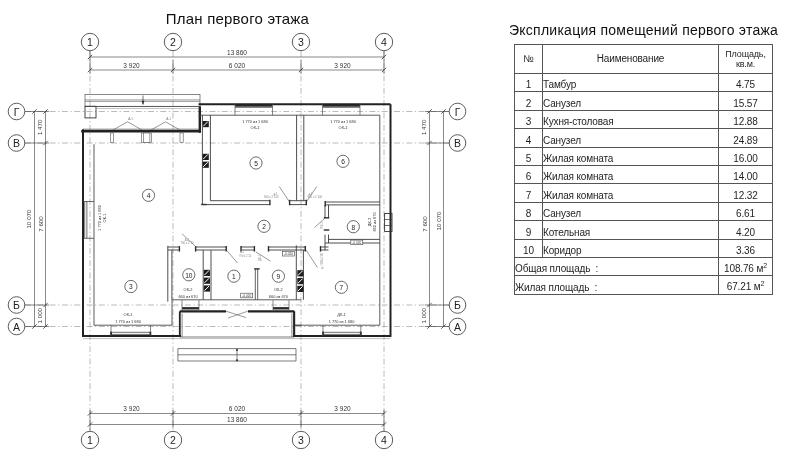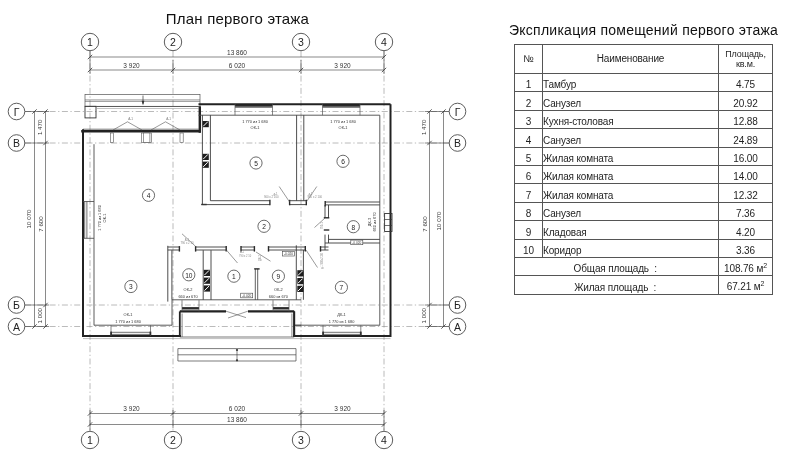--- a/index.html
+++ b/index.html
@@ -9,21 +9,21 @@
 #ptitle{position:absolute;left:0;top:10px;width:475px;text-align:center;
   font-size:15px;letter-spacing:0.2px;color:#111;}
 #ttitle{position:absolute;left:509px;top:22px;width:280px;
   font-size:14px;letter-spacing:0.25px;color:#111;white-space:nowrap;}
 table.ex{position:absolute;left:514px;top:44px;border-collapse:collapse;
   table-layout:fixed;width:258px;font-size:10px;letter-spacing:-0.15px;color:#1f1f1f;}
 table.ex td{border:0.8px solid #555;padding:0 0 1px 0;height:16.4px;line-height:11px;vertical-align:bottom;}
 table.ex{border:1.6px solid #222;}
 td.c{text-align:center;}
 td.n{padding-left:7px;margin-left:20px;}
-td.r{text-align:center;padding-right:4px;}
+td.r{text-align:left;padding-right:4px;}
 sup{font-size:7px;}
 </style>
 </head>
 <body>
 <div id="page">
 <div id="ttitle">Экспликация помещений первого этажа</div>
 <div id="ptitle">План первого этажа</div>
 <table class="ex">
  <colgroup>
         <col style="width:28px">
@@ -37,21 +37,21 @@
           <td class="c" style="font-size:9px;line-height:10px;vertical-align:middle">Площадь,<br>кв.м.</td>
         </tr>
  <tr>
           <td class="c">1</td>
           <td class="n">Тамбур</td>
           <td class="c">4.75</td>
         </tr>
  <tr>
           <td class="c">2</td>
           <td class="n">Санузел</td>
-          <td class="c">20.92</td>
+          <td class="c">15.57</td>
         </tr>
  <tr>
           <td class="c">3</td>
           <td class="n">Кухня-столовая</td>
           <td class="c">12.88</td>
         </tr>
  <tr>
           <td class="c">4</td>
           <td class="n">Санузел</td>
           <td class="c">24.89</td>
@@ -67,25 +67,25 @@
           <td class="c">14.00</td>
         </tr>
  <tr>
           <td class="c">7</td>
           <td class="n">Жилая комната</td>
           <td class="c">12.32</td>
         </tr>
  <tr>
           <td class="c">8</td>
           <td class="n">Санузел</td>
-          <td class="c">7.36</td>
+          <td class="c">6.61</td>
         </tr>
  <tr>
           <td class="c">9</td>
-          <td class="n">Кладовая</td>
+          <td class="n">Котельная</td>
           <td class="c">4.20</td>
         </tr>
  <tr>
           <td class="c">10</td>
           <td class="n">Коридор</td>
           <td class="c">3.36</td>
         </tr>
  <tr>
           <td colspan="2" class="r">Общая площадь&nbsp;&nbsp;:&nbsp;</td>
           <td class="c">108.76 м<sup>2</sup></td>

